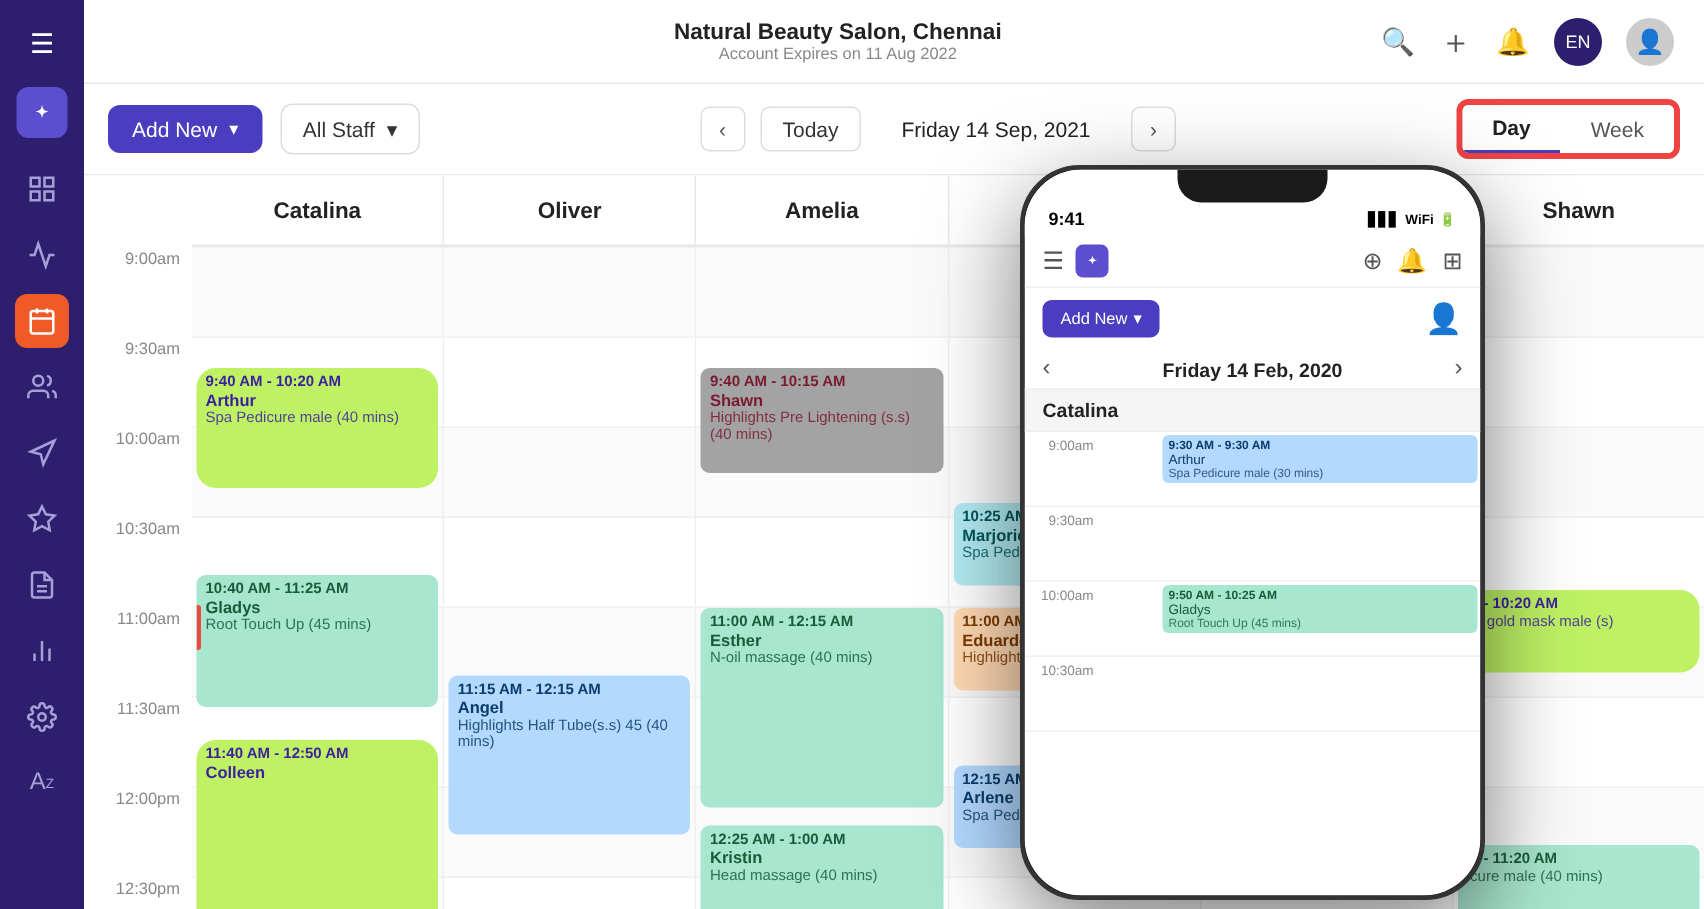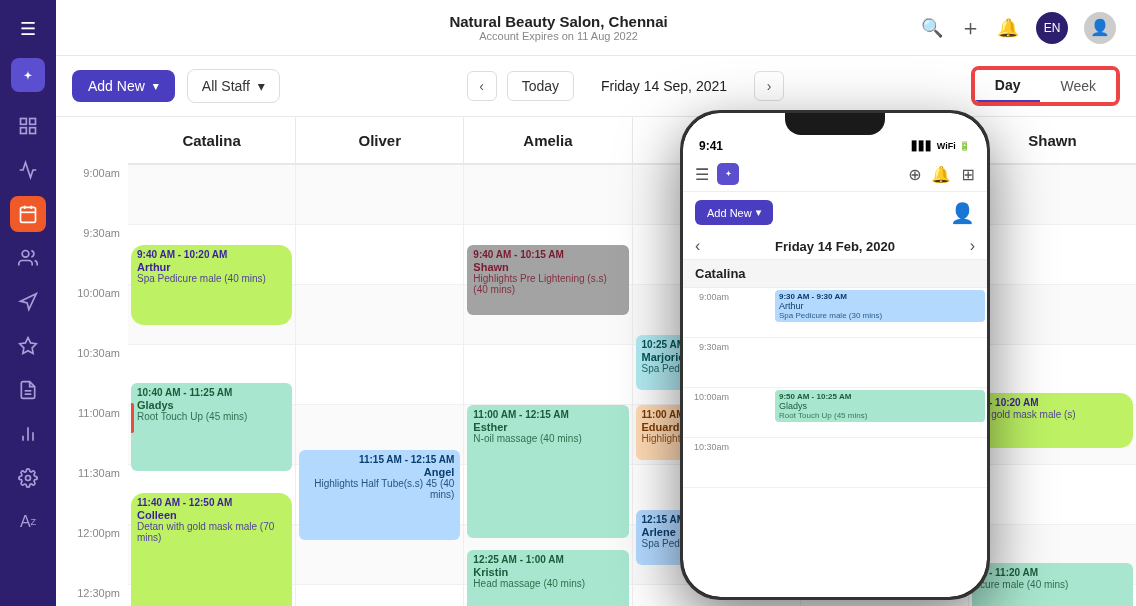--- a/index.html
+++ b/index.html
@@ -562,35 +562,34 @@
           </div>
           <div class="appt appt-green" style="top:218px; height:88px;">
             <div class="appt-time">10:40 AM - 11:25 AM</div>
             <div class="appt-name">Gladys</div>
             <div class="appt-service">Root Touch Up (45 mins)</div>
             <div style="width:3px;background:#e74c3c;height:30px;position:absolute;left:0;top:20px;border-radius:0 2px 2px 0;"></div>
           </div>
           <div class="appt appt-purple" style="top:328px; height:130px;">
             <div class="appt-time">11:40 AM - 12:50 AM</div>
             <div class="appt-name">Colleen</div>
-            <div class="appt-service">Detan with gold mask male (70 mins)</div>
           </div>
         </div>
 
         <div class="staff-col">
           <div class="time-row"></div>
             <div class="time-row"></div>
             <div class="time-row"></div>
           <div class="time-row"></div>
             <div class="time-row"></div>
             <div class="time-row"></div>
           <div class="time-row"></div>
             <div class="time-row"></div>
 
-          <div class="appt appt-blue" style="top:285px; height:90px;text-align:right;">
+          <div class="appt appt-blue" style="top:285px; height:106px;">
             <div class="appt-time">11:15 AM - 12:15 AM</div>
             <div class="appt-name">Angel</div>
             <div class="appt-service">Highlights Half Tube(s.s) 45 (40 mins)</div>
           </div>
         </div>
 
         <div class="staff-col">
           <div class="time-row"></div>
             <div class="time-row"></div>
             <div class="time-row"></div>

